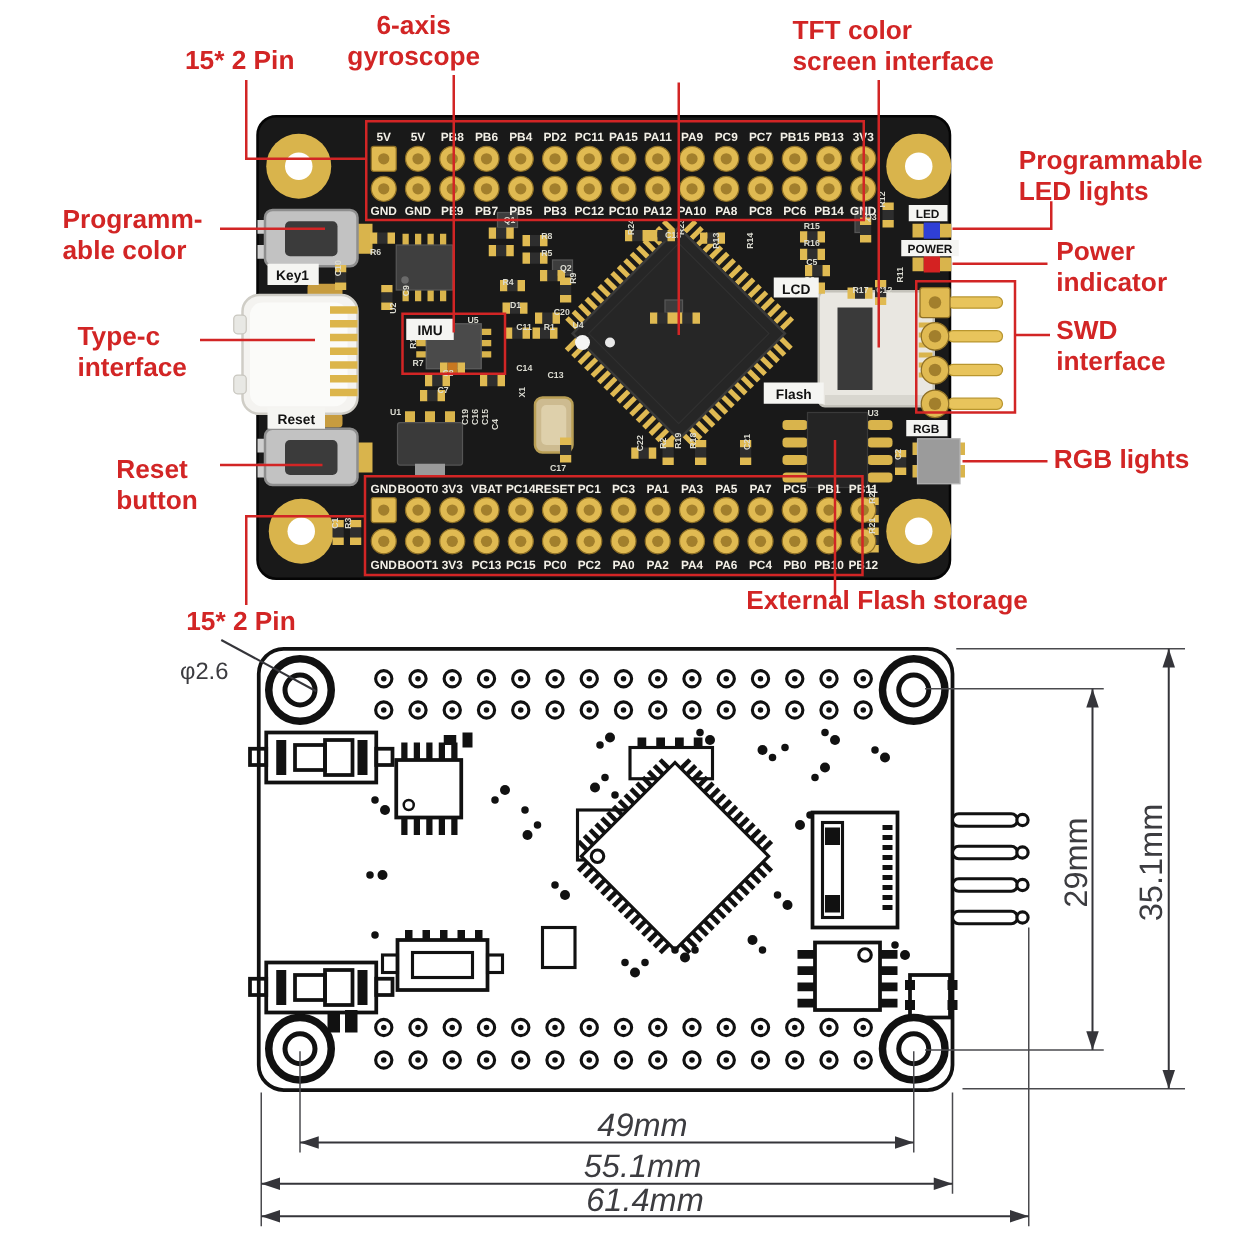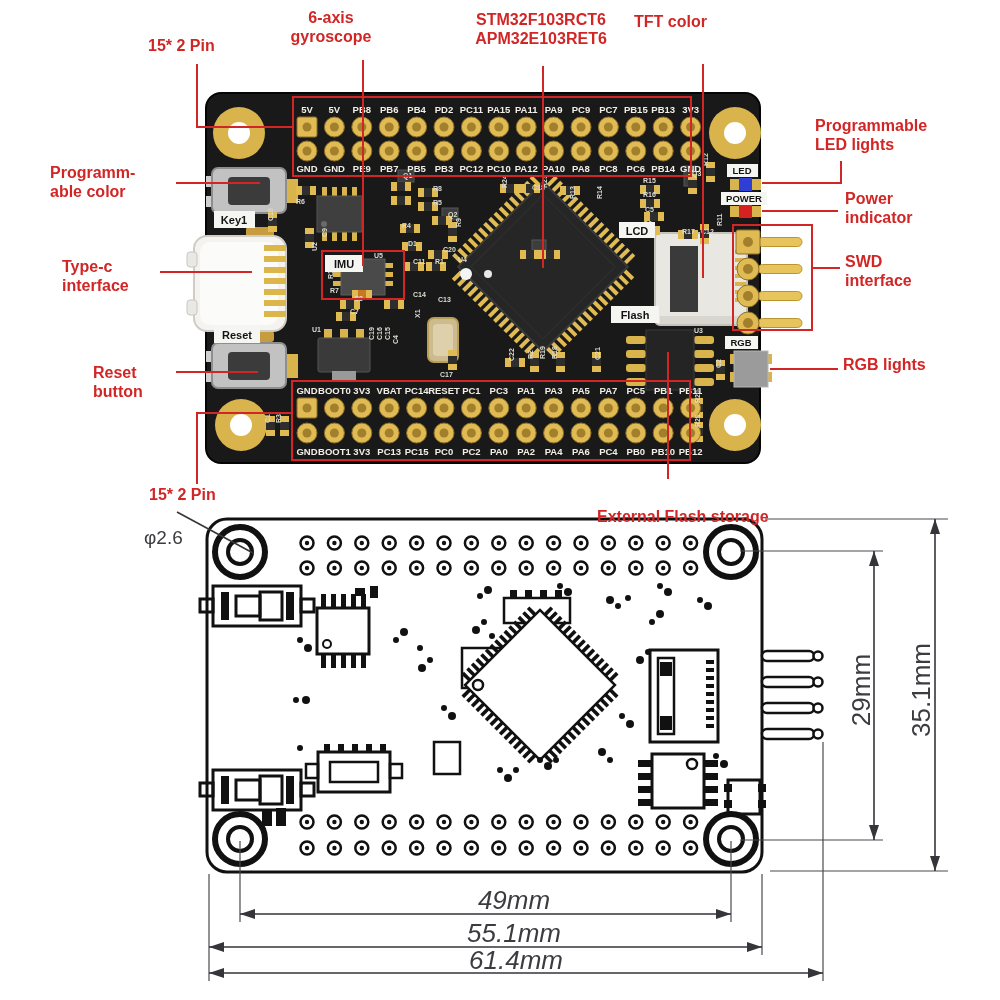--- a/index.html
+++ b/index.html
@@ -1,20 +1,20 @@
 <!DOCTYPE html>
 <html style="--red: #d22525; --dimc: #3c3c40;"><head>
 <meta charset="utf-8">
 <style>
   :root{ --red:#d22525; --dimc:#3c3c40; }
   html,body{margin:0;padding:0;background:#fff;}
   .stage{position:relative;width:1000px;height:1000px;background:#ffffff;
          font-family:"Liberation Sans",sans-serif;overflow:hidden;}
   .stage svg{position:absolute;left:0;top:0;}
-  .callout{position:absolute;color:var(--red);font-weight:bold;font-size:16px;
+  .callout{position:absolute;color:var(--red);font-weight:bold;font-size:21px;
            line-height:1.2;white-space:nowrap;}
   .center{text-align:center;}
   .dim{position:absolute;color:var(--dimc);font-size:26px;font-weight:normal;
        white-space:nowrap;}
   .dim.ctr{transform:translate(-50%,-50%);font-style:italic;}
   .dim.rot{transform:translate(-50%,-50%) rotate(-90deg);}
   .pinlab{font:bold 9.5px "Liberation Sans",sans-serif;fill:#f2efe6;}
   .des{font:bold 7px "Liberation Sans",sans-serif;fill:#dcdcd2;}
   .silk{font:bold 11px "Liberation Sans",sans-serif;fill:#121212;}
   .silk-s{font:bold 9.5px "Liberation Sans",sans-serif;fill:#121212;}
@@ -1083,27 +1083,24 @@
   </g>
 </svg>
 
 <div class="callout" style="left:148px;top:36px">15* 2 Pin</div>
 
 <div class="callout center" style="left:272px;top:8px;width:118px">
   <div>6-axis</div>
   <div>gyroscope</div>
 </div>
 
-<div class="callout center" style="left:448px;top:10px;width:186px">
-  <div>STM32F103RCT6</div>
-  <div>APM32E103RET6</div>
-</div>
 
 <div class="callout" style="left:634px;top:12px">
   <div>TFT color</div>
+  <div>screen interface</div>
 </div>
 
 <div class="callout" style="left:50px;top:163px">
   <div>Programm-</div>
   <div>able color</div>
 </div>
 
 <div class="callout" style="left:62px;top:257px">
   <div>Type-c</div>
   <div>interface</div>
@@ -1124,21 +1121,21 @@
   <div>indicator</div>
 </div>
 
 <div class="callout" style="left:845px;top:252px">
   <div>SWD</div>
   <div>interface</div>
 </div>
 
 <div class="callout" style="left:843px;top:355px">RGB lights</div>
 
-<div class="callout" style="left:597px;top:507px">External Flash storage</div>
+<div class="callout" style="left:597px;top:468px">External Flash storage</div>
 
 <div class="callout" style="left:149px;top:485px">15* 2 Pin</div>
 
 <div class="dim" style="left:144px;top:527px;font-size:19px">φ2.6</div>
 <div class="dim ctr" style="left:514px;top:900px">49mm</div>
 <div class="dim ctr" style="left:514px;top:933px">55.1mm</div>
 <div class="dim ctr" style="left:516px;top:960px">61.4mm</div>
 <div class="dim rot" style="left:861px;top:690px">29mm</div>
 <div class="dim rot" style="left:921px;top:690px">35.1mm</div>
 

